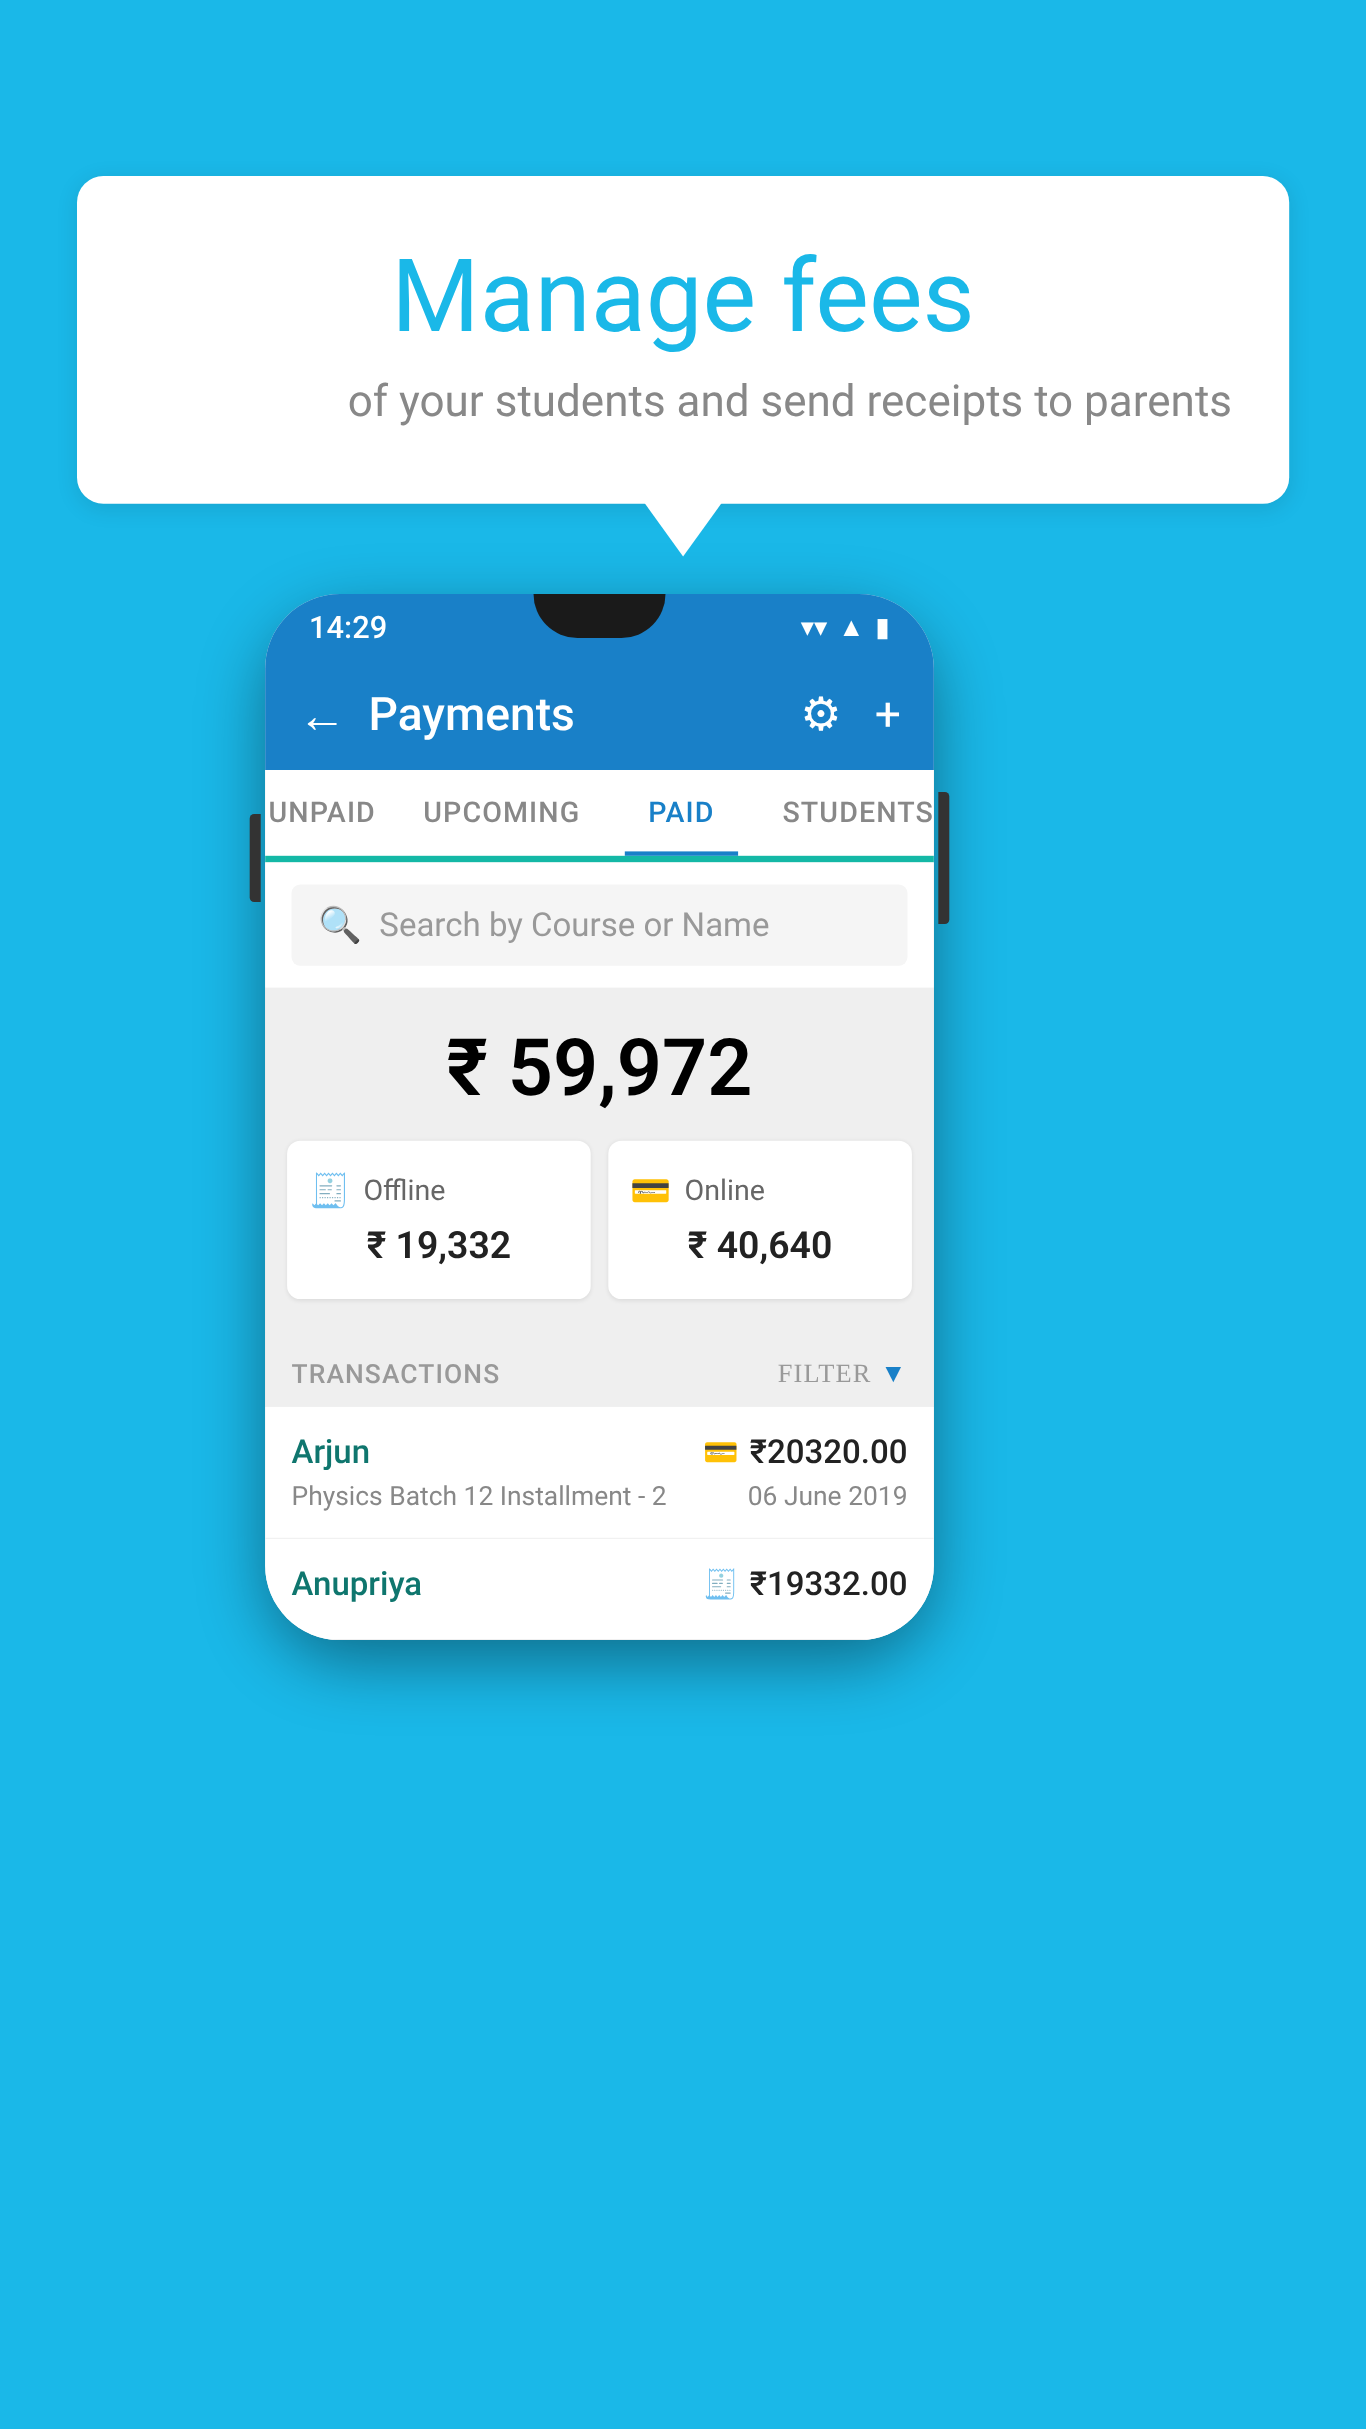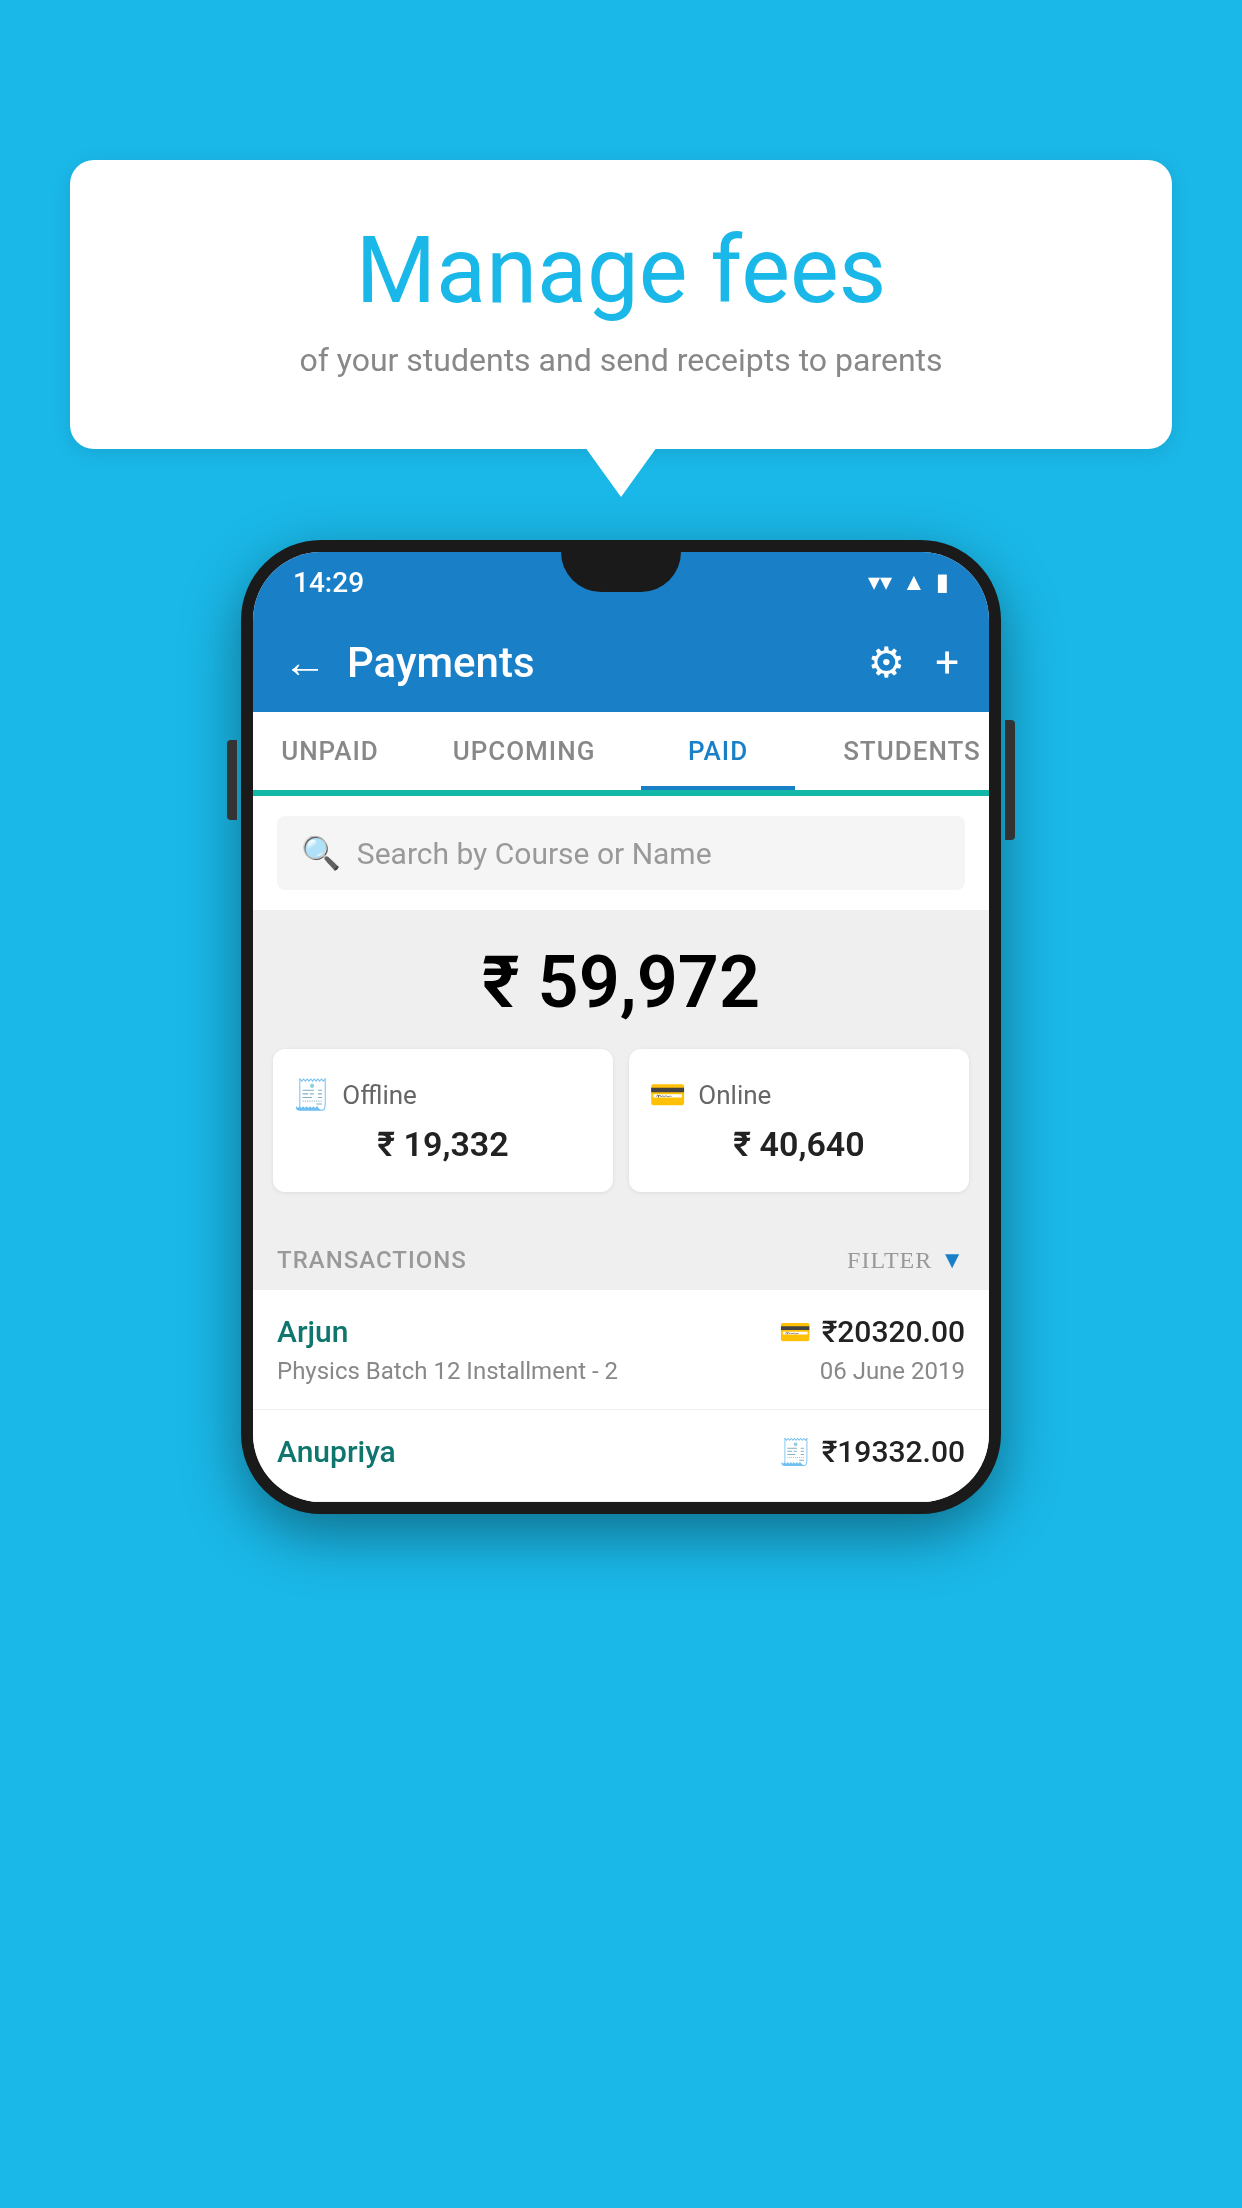--- a/index.html
+++ b/index.html
@@ -41,39 +41,40 @@
 
     .speech-bubble h1 {
       font-size: 92px;
       font-weight: 400;
       color: #1ab8e8;
       line-height: 1.1;
       margin-bottom: 20px;
     }
 
     .speech-bubble p {
-      font-size: 32px;
+      font-size: 40px;
       color: #888;
       font-weight: 400;
+      text-align: right;
     }
 
     
     .phone-container {
       position: absolute;
       top: 540px;
       left: 50%;
       transform: translateX(-50%);
       width: 760px;
     }
 
     .phone {
-      width: 760px;
+      width: 608px;
       background: #1a1a1a;
       border-radius: 80px;
-      padding: 12px;
+      padding: 0;
       box-shadow: 0 20px 60px rgba(0,0,0,0.4);
       position: relative;
     }
 
     
     .phone-screen {
       background: #f0f0f0;
       border-radius: 68px;
       overflow: hidden;
       position: relative;

